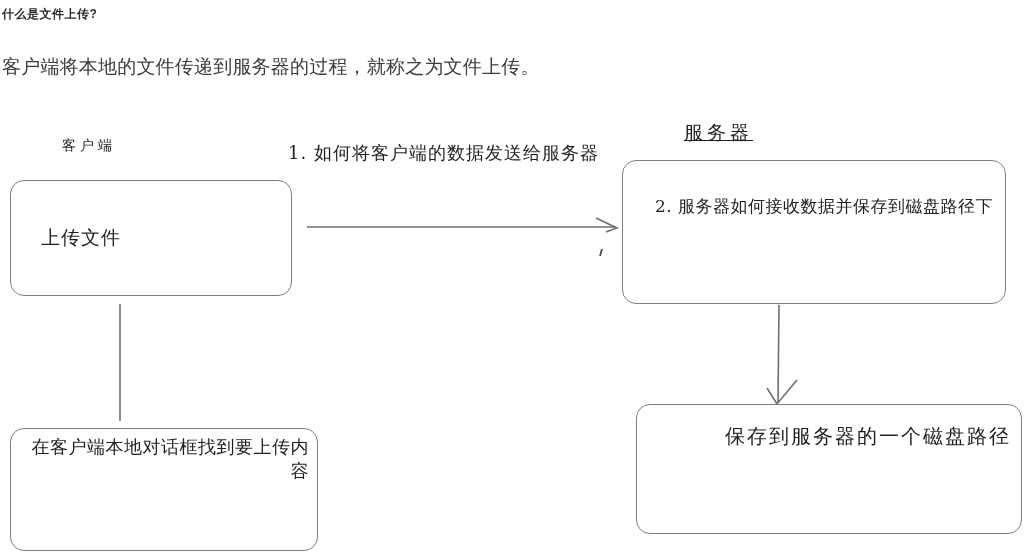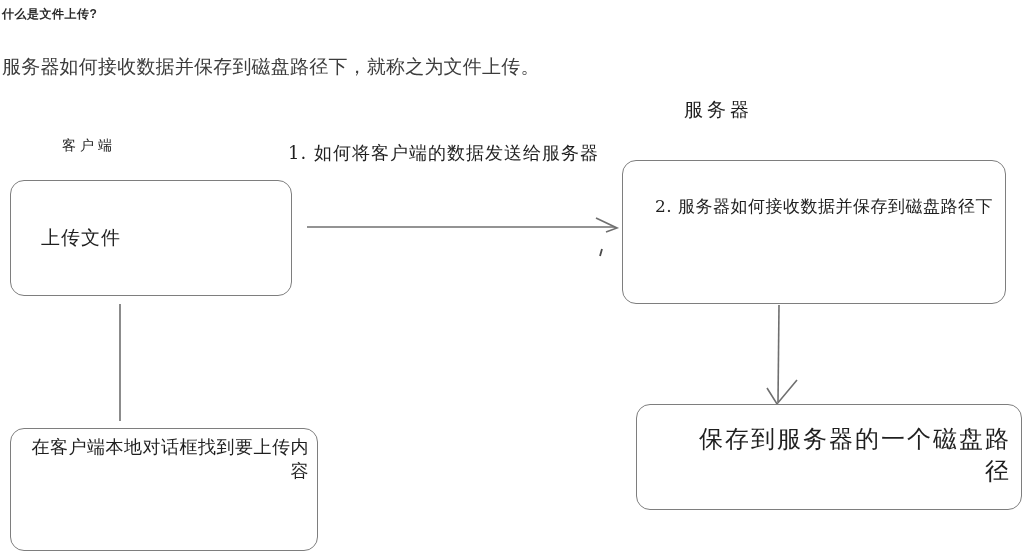--- a/index.html
+++ b/index.html
@@ -39,23 +39,24 @@
     color: #1f1f1f;
   }
   .dg-label-client {
     left: 62px;
     top: 137px;
     font-size: 14px;
     letter-spacing: 4px;
   }
   .dg-label-server {
     left: 684px;
-    top: 97px;
+    top: 120px;
     font-size: 19px;
     letter-spacing: 4px;
+    text-decoration: underline;
   }
   .dg-label-step1 {
     left: 288px;
     top: 141px;
     font-size: 18px;
     letter-spacing: 1px;
   }
 
   .dg-box {
     border: 1.5px solid #7e7e7e;
@@ -90,38 +91,38 @@
     width: 308px;
     height: 123px;
     padding: 6px 8px 0 12px;
     font-size: 18px;
     letter-spacing: 0.5px;
   }
   .dg-box-save-path {
     left: 636px;
     top: 404px;
     width: 386px;
-    height: 106px;
+    height: 130px;
     padding: 18px 10px 0 57px;
-    font-size: 24px;
+    font-size: 20px;
     letter-spacing: 2px;
   }
 
   .dg-svg {
     left: 0;
     top: 0;
     pointer-events: none;
   }
 </style>
 </head>
 <body>
 
 <div class="abs doc-title">什么是文件上传?</div>
 
-<div class="abs doc-desc">服务器如何接收数据并保存到磁盘路径下，就称之为文件上传。</div>
+<div class="abs doc-desc">客户端将本地的文件传递到服务器的过程，就称之为文件上传。</div>
 
 <svg class="abs dg-svg" width="1036" height="557" viewBox="0 0 1036 557">
 
   <line x1="120" y1="304" x2="120" y2="421" stroke="#6f6f6f" stroke-width="1.6"></line>
 
   <line x1="307" y1="227" x2="615" y2="227" stroke="#6f6f6f" stroke-width="1.6"></line>
   <polyline points="596,218 617,228 606,232" fill="none" stroke="#6f6f6f" stroke-width="1.6"></polyline>
 
   <line x1="602" y1="249" x2="600" y2="256" stroke="#4a4a4a" stroke-width="1.8"></line>
 

